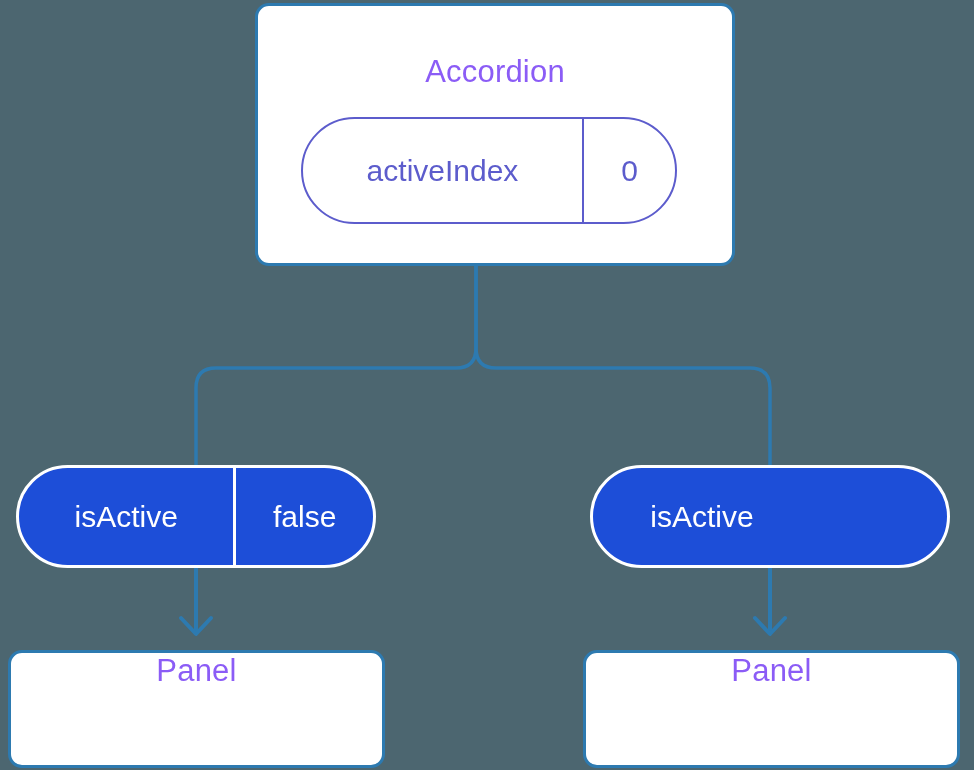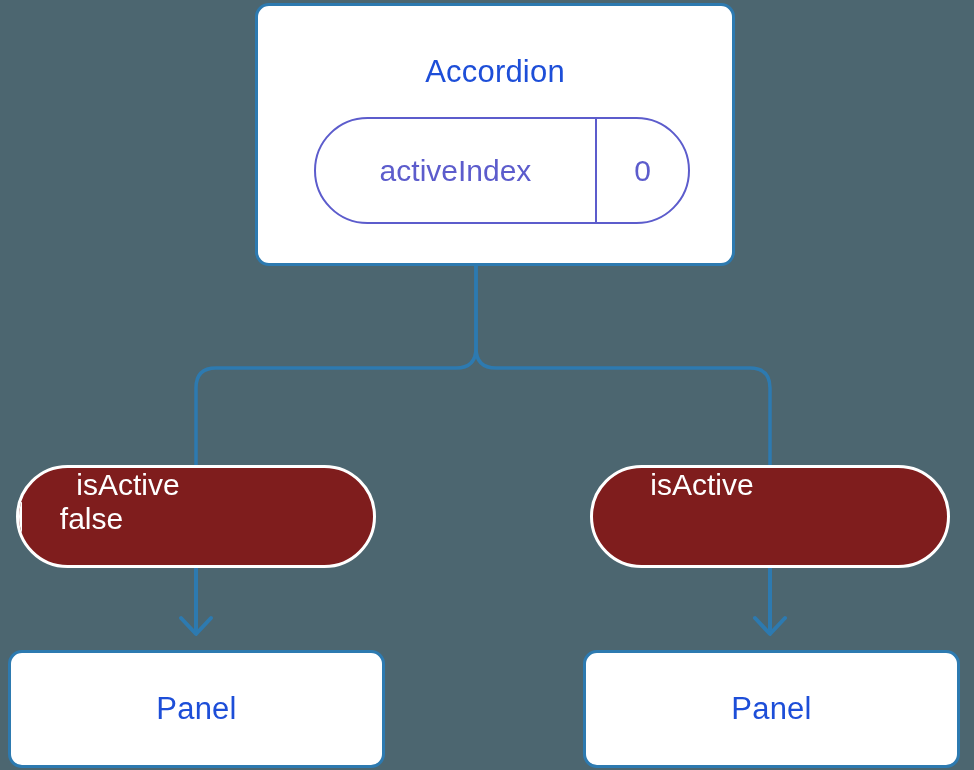--- a/index.html
+++ b/index.html
@@ -36,42 +36,42 @@
     z-index: 2;
     background: #ffffff;
     border: 3px solid #2d7ab0;
     border-radius: 14px;
     box-sizing: border-box;
     display: flex;
     flex-direction: column;
     align-items: center;
   }
   .card-title {
-    color: #1d4ed8;
+    color: #8b5cf6;
     font-size: 31px;
     font-weight: 400;
     letter-spacing: 0.2px;
     white-space: nowrap;
   }
 
   
   #accordion-node {
     left: 255px;
     top: 3px;
     width: 480px;
     height: 263px;
     justify-content: flex-start;
   }
   #accordion-node .card-title {
     margin-top: 48px;
   }
 
   
   .panel-node {
-    justify-content: center;
+    justify-content: flex-start;
     height: 118px;
   }
   #panel-left {
     left: 8px;
     top: 650px;
     width: 377px;
   }
   #panel-right {
     left: 583px;
     top: 650px;
@@ -108,33 +108,32 @@
   .pill-outline .pill-val {
     color: #5c5ccc;
   }
   .pill-outline .pill-val {
     border-left: 2px solid #5c5ccc;
   }
 
   
   .pill-filled {
     border: 3px solid #ffffff;
-    background: #7f1d1d;
-    flex-direction: column;
+    background: #1d4ed8;
   }
   .pill-filled .pill-key,
   .pill-filled .pill-val {
     color: #ffffff;
   }
   .pill-filled .pill-val {
     border-left: 3px solid #ffffff;
   }
 
   #pill-active-index {
-    left: 314px;
+    left: 301px;
     top: 117px;
     width: 376px;
     height: 107px;
   }
   #pill-active-index .pill-key { width: 282px; }
   #pill-active-index .pill-val { width: 94px; }
 
   .pill-is-active {
     top: 465px;
     height: 103px;

